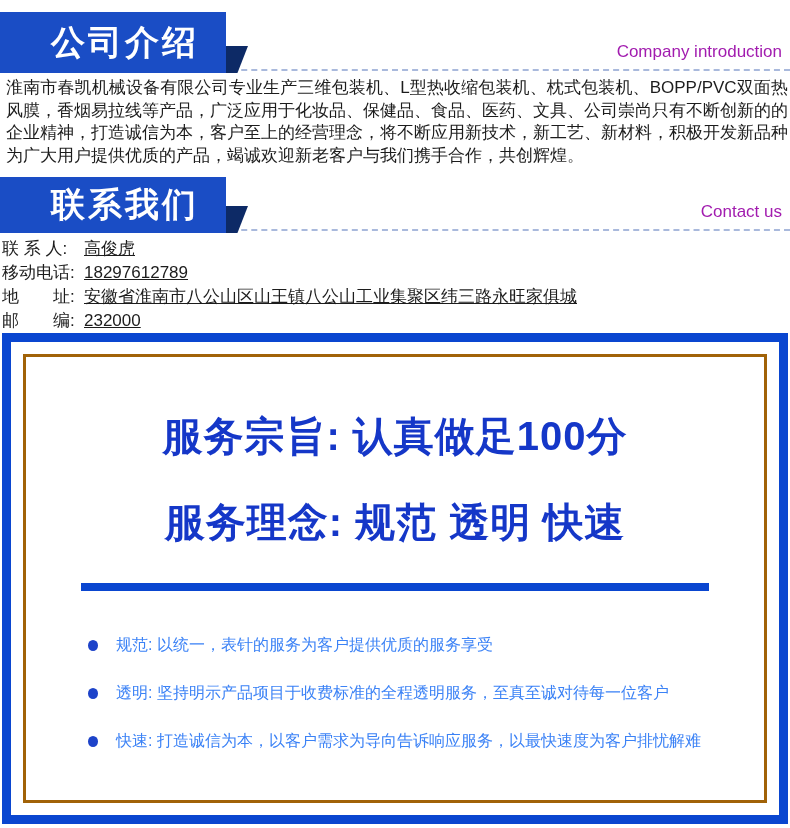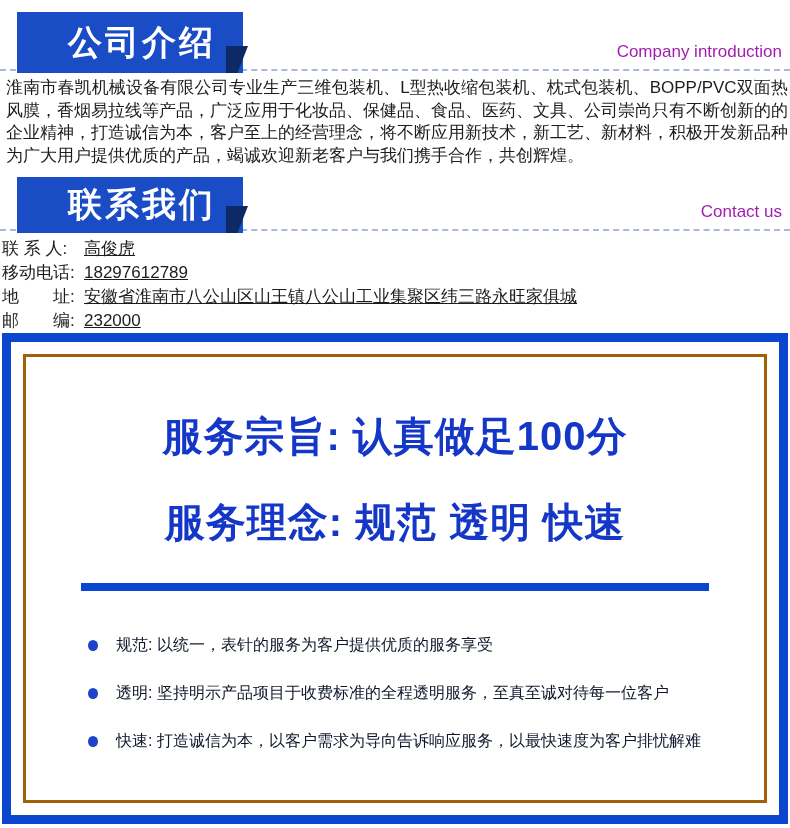--- a/index.html
+++ b/index.html
@@ -15,21 +15,21 @@
 
   
   .section-header {
     position: relative;
     border-bottom: 2px dashed #a9b9dc;
   }
   .header-1 { height: 71px; }
   .header-2 { height: 60px; margin-top: 0; }
   .ribbon {
     position: absolute;
-    left: 17px;
+    left: 0;
     width: 226px;
     background: #1a4dc5;
     color: #ffffff;
     font-size: 34px;
     font-weight: bold;
     letter-spacing: 3px;
     display: flex;
     align-items: center;
     justify-content: center;
     padding-left: 24px;
@@ -100,21 +100,21 @@
     width: 628px;
     height: 8px;
     background: #0a46d0;
     margin: 38px auto 0 auto;
   }
   .bullet-list { margin-top: 44px; padding-left: 62px; }
   .bullet-row {
     display: flex;
     align-items: center;
     margin-bottom: 28px;
-    color: #0f172a;
+    color: #3b82f6;
     font-size: 16px;
     line-height: 20px;
   }
   .bullet-dot {
     width: 10px;
     height: 11px;
     border-radius: 50%;
     background: #1d43c9;
     margin-right: 18px;
     flex: none;

